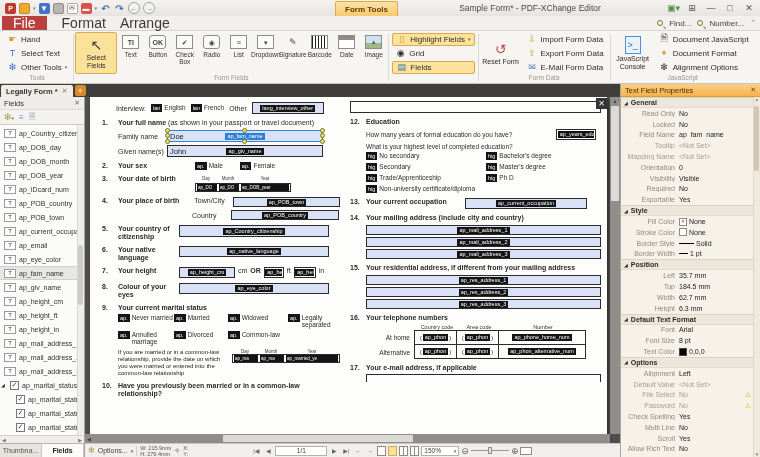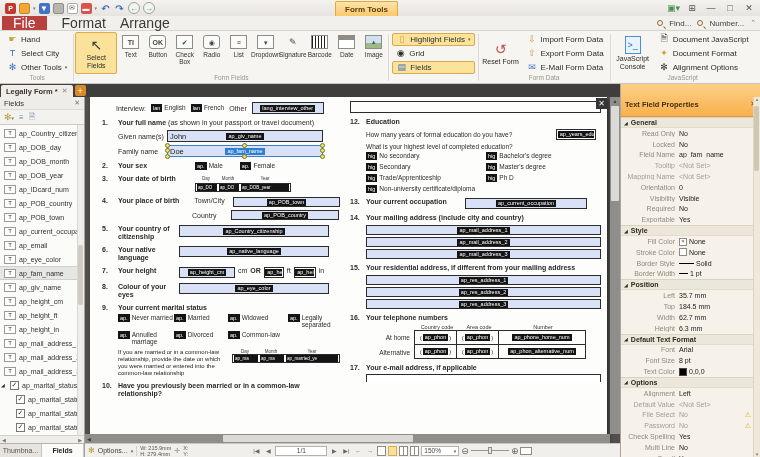--- a/index.html
+++ b/index.html
@@ -164,21 +164,21 @@
 .sticon.two{background:linear-gradient(90deg,#fff 0 45%,#8f8c86 45% 55%,#fff 55%)}
 .sticon.grid{background:linear-gradient(90deg,#fff 0 45%,#8f8c86 45% 55%,#fff 55%),linear-gradient(#fff 0 45%,#8f8c86 45% 55%,#fff 55%)}
 .stzoom{width:38px;height:10px;background:#fff;border:1px solid #b5b2ad;font-size:6.5px;display:flex;align-items:center;justify-content:space-between;padding:0 2px}
 .stzoom .caret{font-size:5px}
 .slider{width:38px;height:1px;background:#9a978f;position:relative}
 .sthumb{position:absolute;left:17px;top:-3px;width:4px;height:7px;background:#e8e6e2;border:1px solid #8f8c86}
 .stcirc{font-size:9px;color:#666}
 
 
 .rightpanel{width:140px;flex:none;background:#f6f2e9;border-left:1px solid #aaa79f;display:flex;flex-direction:column;position:relative}
-.pp-header{height:13px;flex:none;background:linear-gradient(#fdd088,#f8b04c);border-bottom:1px solid #d89a3a;display:flex;align-items:flex-start;padding:16px 4px;font-size:7.5px;font-weight:bold;color:#43300b}
+.pp-header{height:13px;flex:none;background:linear-gradient(#fdd088,#f8b04c);border-bottom:1px solid #d89a3a;display:flex;align-items:center;padding:0 4px;font-size:7.5px;font-weight:normal;color:#43300b}
 .pp-header .x{margin-left:auto;font-size:7px;color:#6a5217}
 .pp-body{flex:1;overflow:hidden;padding-right:7px}
 .psec{height:11px;display:flex;align-items:center;gap:3px;background:#ece7db;border-top:1px solid #d9d3c3;border-bottom:1px solid #e2dccd;font-weight:bold;font-size:7px;padding-left:3px;color:#2e2a20}
 .psec .tri{font-size:5px}
 .prow{height:10.8px;display:flex;align-items:center;font-size:7px;position:relative}
 .prow.dim .plabel,.prow.dim .pvtext{color:#a39e92}
 .plabel{width:58px;flex:none;text-align:right;padding-right:4px;color:#8f8a7d;white-space:nowrap;overflow:hidden}
 .pval{display:flex;align-items:center;gap:2px;color:#1c1c1c;white-space:nowrap;overflow:hidden}
 .sw{flex:none;display:inline-flex;align-items:center;justify-content:center}
 .sw-nonex,.sw-box{width:8px;height:8px;border:1px solid #8f8c86;background:#fff;font-size:6px;line-height:7px;color:#555}
@@ -203,20 +203,21 @@
       <span class="qi qi-print"></span>
       <span class="qi qi-mail">✉</span>
       <span class="qi qi-stamp">▬</span>
         <span class="qcaret">▾</span>
       <span class="qi qi-undo">↶</span>
       <span class="qi qi-redo">↷</span>
       <span class="qi-nav">←</span>
       <span class="qi-nav">→</span>
     </div>
     <div class="context-tab">Form Tools</div>
+    <div class="tb-title">Sample Form* - PDF-XChange Editor</div>
     <div class="winctl">
       <span class="wi wi-cust">▣▾</span>
       <span class="wi">⊞</span>
       <span class="wi">—</span>
       <span class="wi">□</span>
       <span class="wi">✕</span>
     </div>
   </div>
 
   <div class="menubar">
@@ -238,21 +239,21 @@
   <div class="ribbon">
     <div class="rgroup">
       <div class="rbody">
         <div class="vstack">
           <div class="sbtn">
               <span class="si si-gold">☛</span>
               <span>Hand</span>
             </div>
           <div class="sbtn">
               <span class="si si-blue">T</span>
-              <span>Select City</span>
+              <span>Select Text</span>
             </div>
           <div class="sbtn">
               <span class="si si-blue">✻</span>
               <span>Other Tools</span>
               <span class="caret">▾</span>
             </div>
         </div>
       </div>
       <div class="rlabel">Tools</div>
     </div>
@@ -533,39 +534,39 @@
                   <div class="bfield ifield">
                       <span class="ftag">lang_interview_other</span>
                     </div>
                 </div>
 
                 <div class="qhead">
                   <span class="qnum">1.</span>
                   <span><span class="qt">Your full name</span> <span class="qsub">(as shown in your passport or travel document)</span></span>
                 </div>
                 <div class="frow">
-                  <span class="flabel">Given name(s)</span>
-                  <div class="bfield" style="width:156px;height:12px">
-                    <span class="fval">John</span>
-                    <span class="ftag">ap_giv_name</span>
-                  </div>
-                </div>
-                <div class="frow">
                   <span class="flabel">Family name</span>
                   <div class="bfield selwrap" style="width:156px;height:12px">
                     <span class="hdl tl"></span>
                       <span class="hdl tc"></span>
                       <span class="hdl tr"></span>
                     <span class="hdl ml"></span>
                       <span class="hdl mr"></span>
                     <span class="hdl bl"></span>
                       <span class="hdl bc"></span>
                       <span class="hdl br"></span>
                     <span class="fval">Doe</span>
                     <span class="ftag blue">ap_fam_name</span>
+                  </div>
+                </div>
+                <div class="frow">
+                  <span class="flabel">Given name(s)</span>
+                  <div class="bfield" style="width:156px;height:12px">
+                    <span class="fval">John</span>
+                    <span class="ftag">ap_giv_name</span>
                   </div>
                 </div>
 
                 <div class="qhead">
                   <span class="qnum">2.</span>
                   <span class="qt" style="width:74px">Your sex</span>
                   <span class="copt">
                       <span class="ctag">ap.</span>
                       <span>Male</span>
                     </span>

